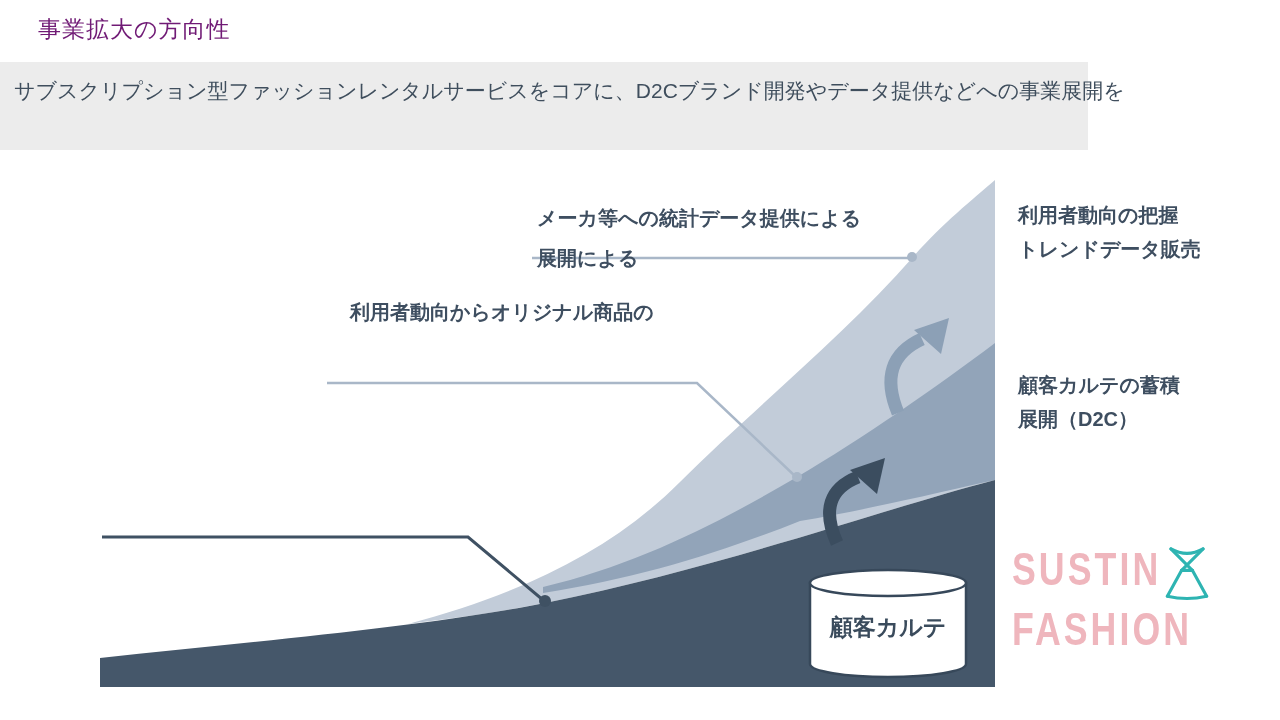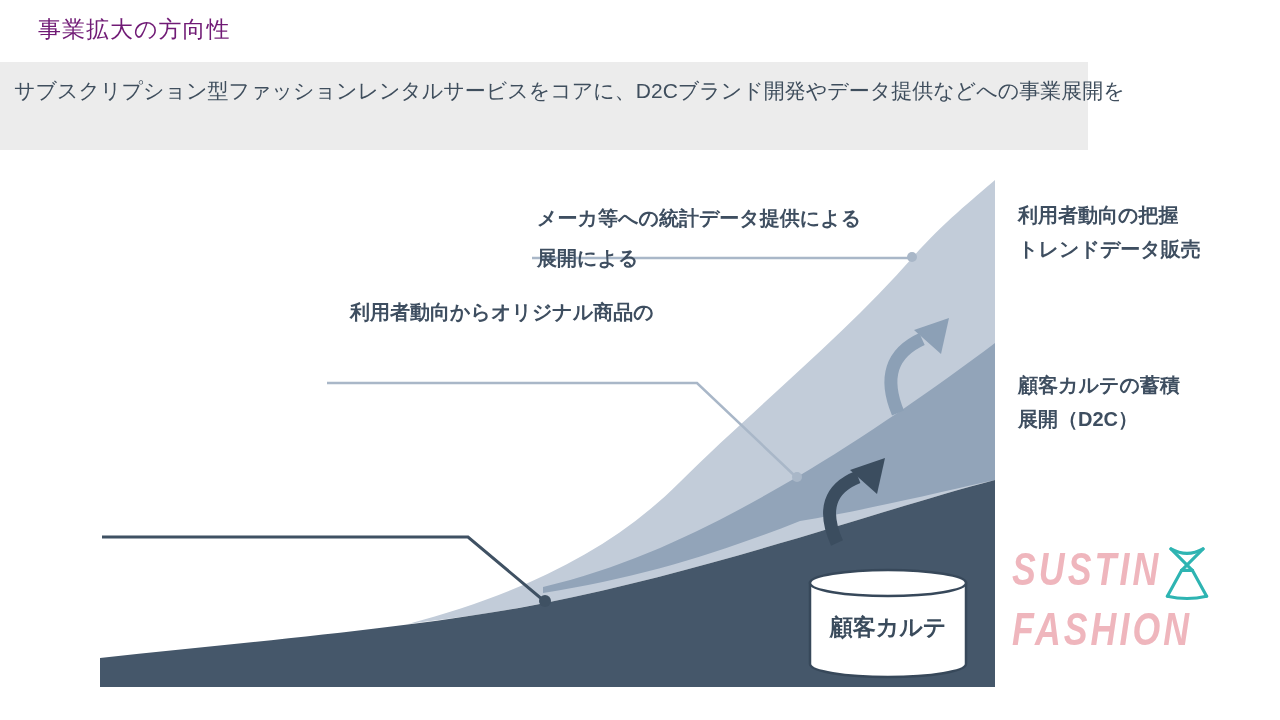--- a/index.html
+++ b/index.html
@@ -34,21 +34,21 @@
   .right-label{
     position:absolute;font-size:20px;font-weight:bold;color:#3e4e60;
     line-height:34px;white-space:nowrap;
   }
   .right-label-trend{left:1018px;top:198px;}
   .right-label-brand{left:1018px;top:368px;}
   .logo{
     position:absolute;left:1012px;top:542px;color:#efb6bd;
     font-weight:bold;
   }
-  .logo-row{display:flex;align-items:flex-start;font-style:italic;}
+  .logo-row{display:flex;align-items:flex-start;}
   .logo-word{
     font-size:47px;line-height:54px;letter-spacing:4px;
     transform:scaleX(0.76);transform-origin:left center;
     white-space:nowrap;
   }
   .dress{margin-left:-46px;margin-top:2px;}
 </style>
 </head>
 <body>
 

